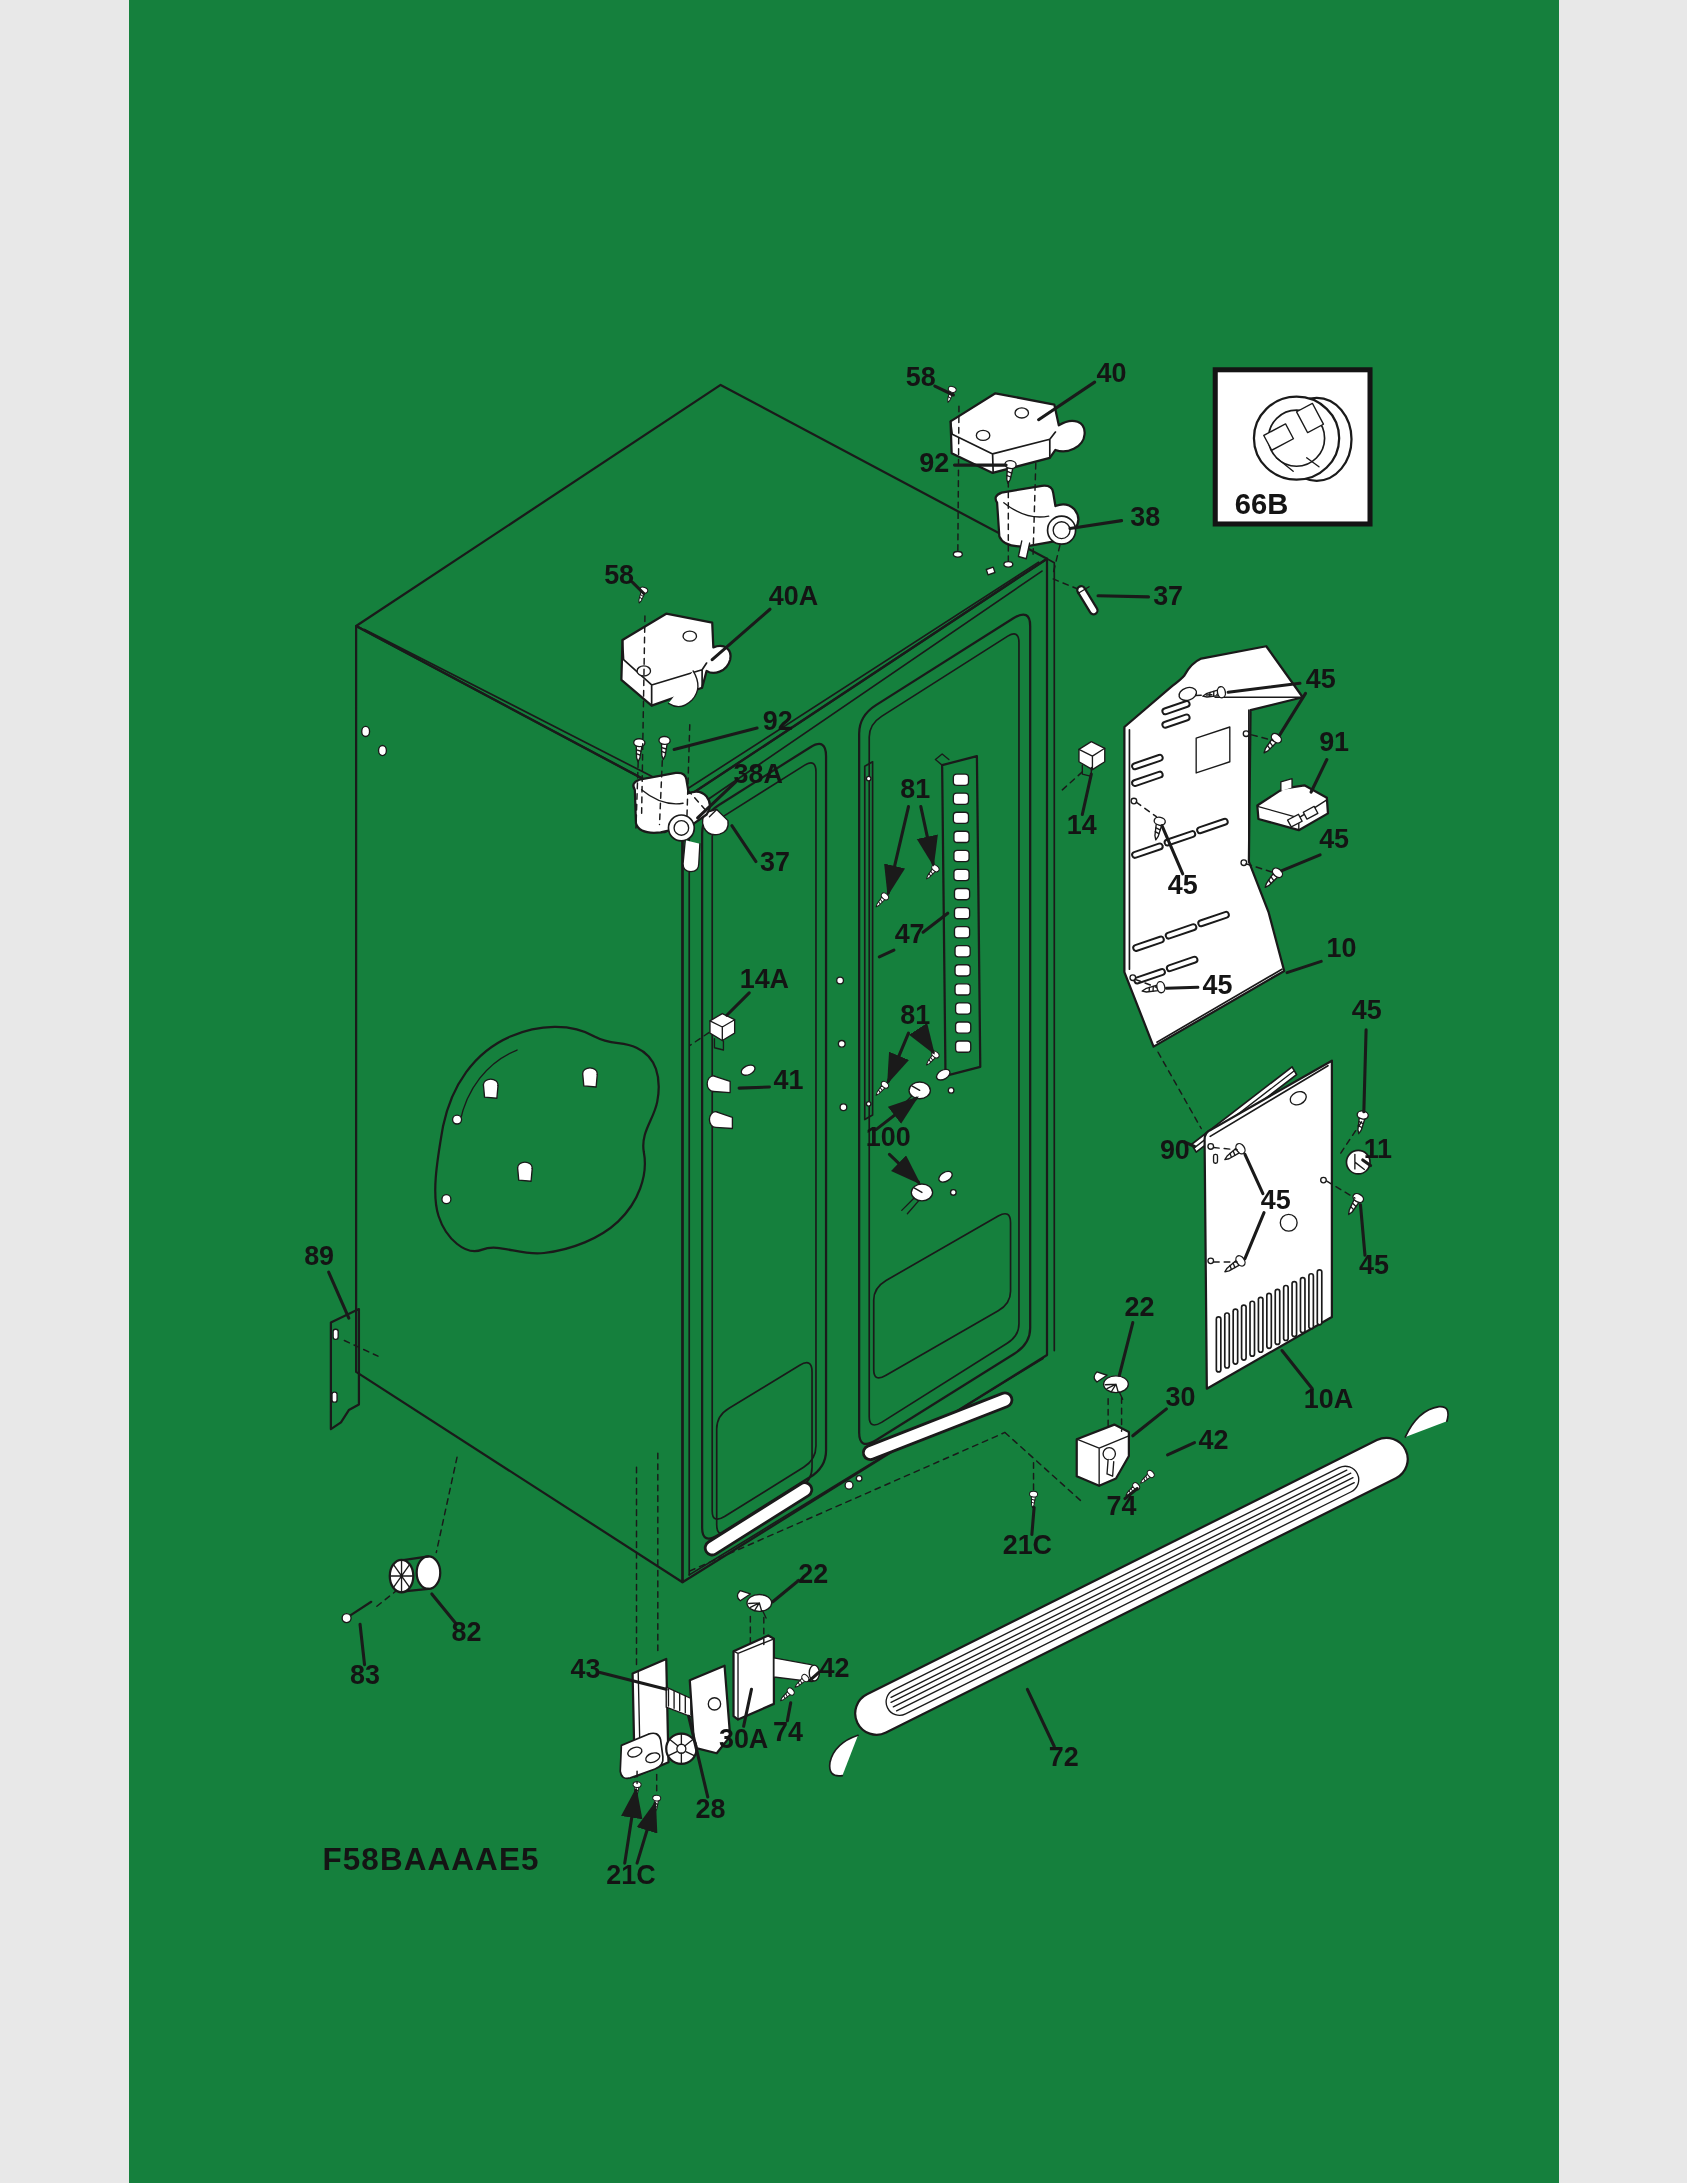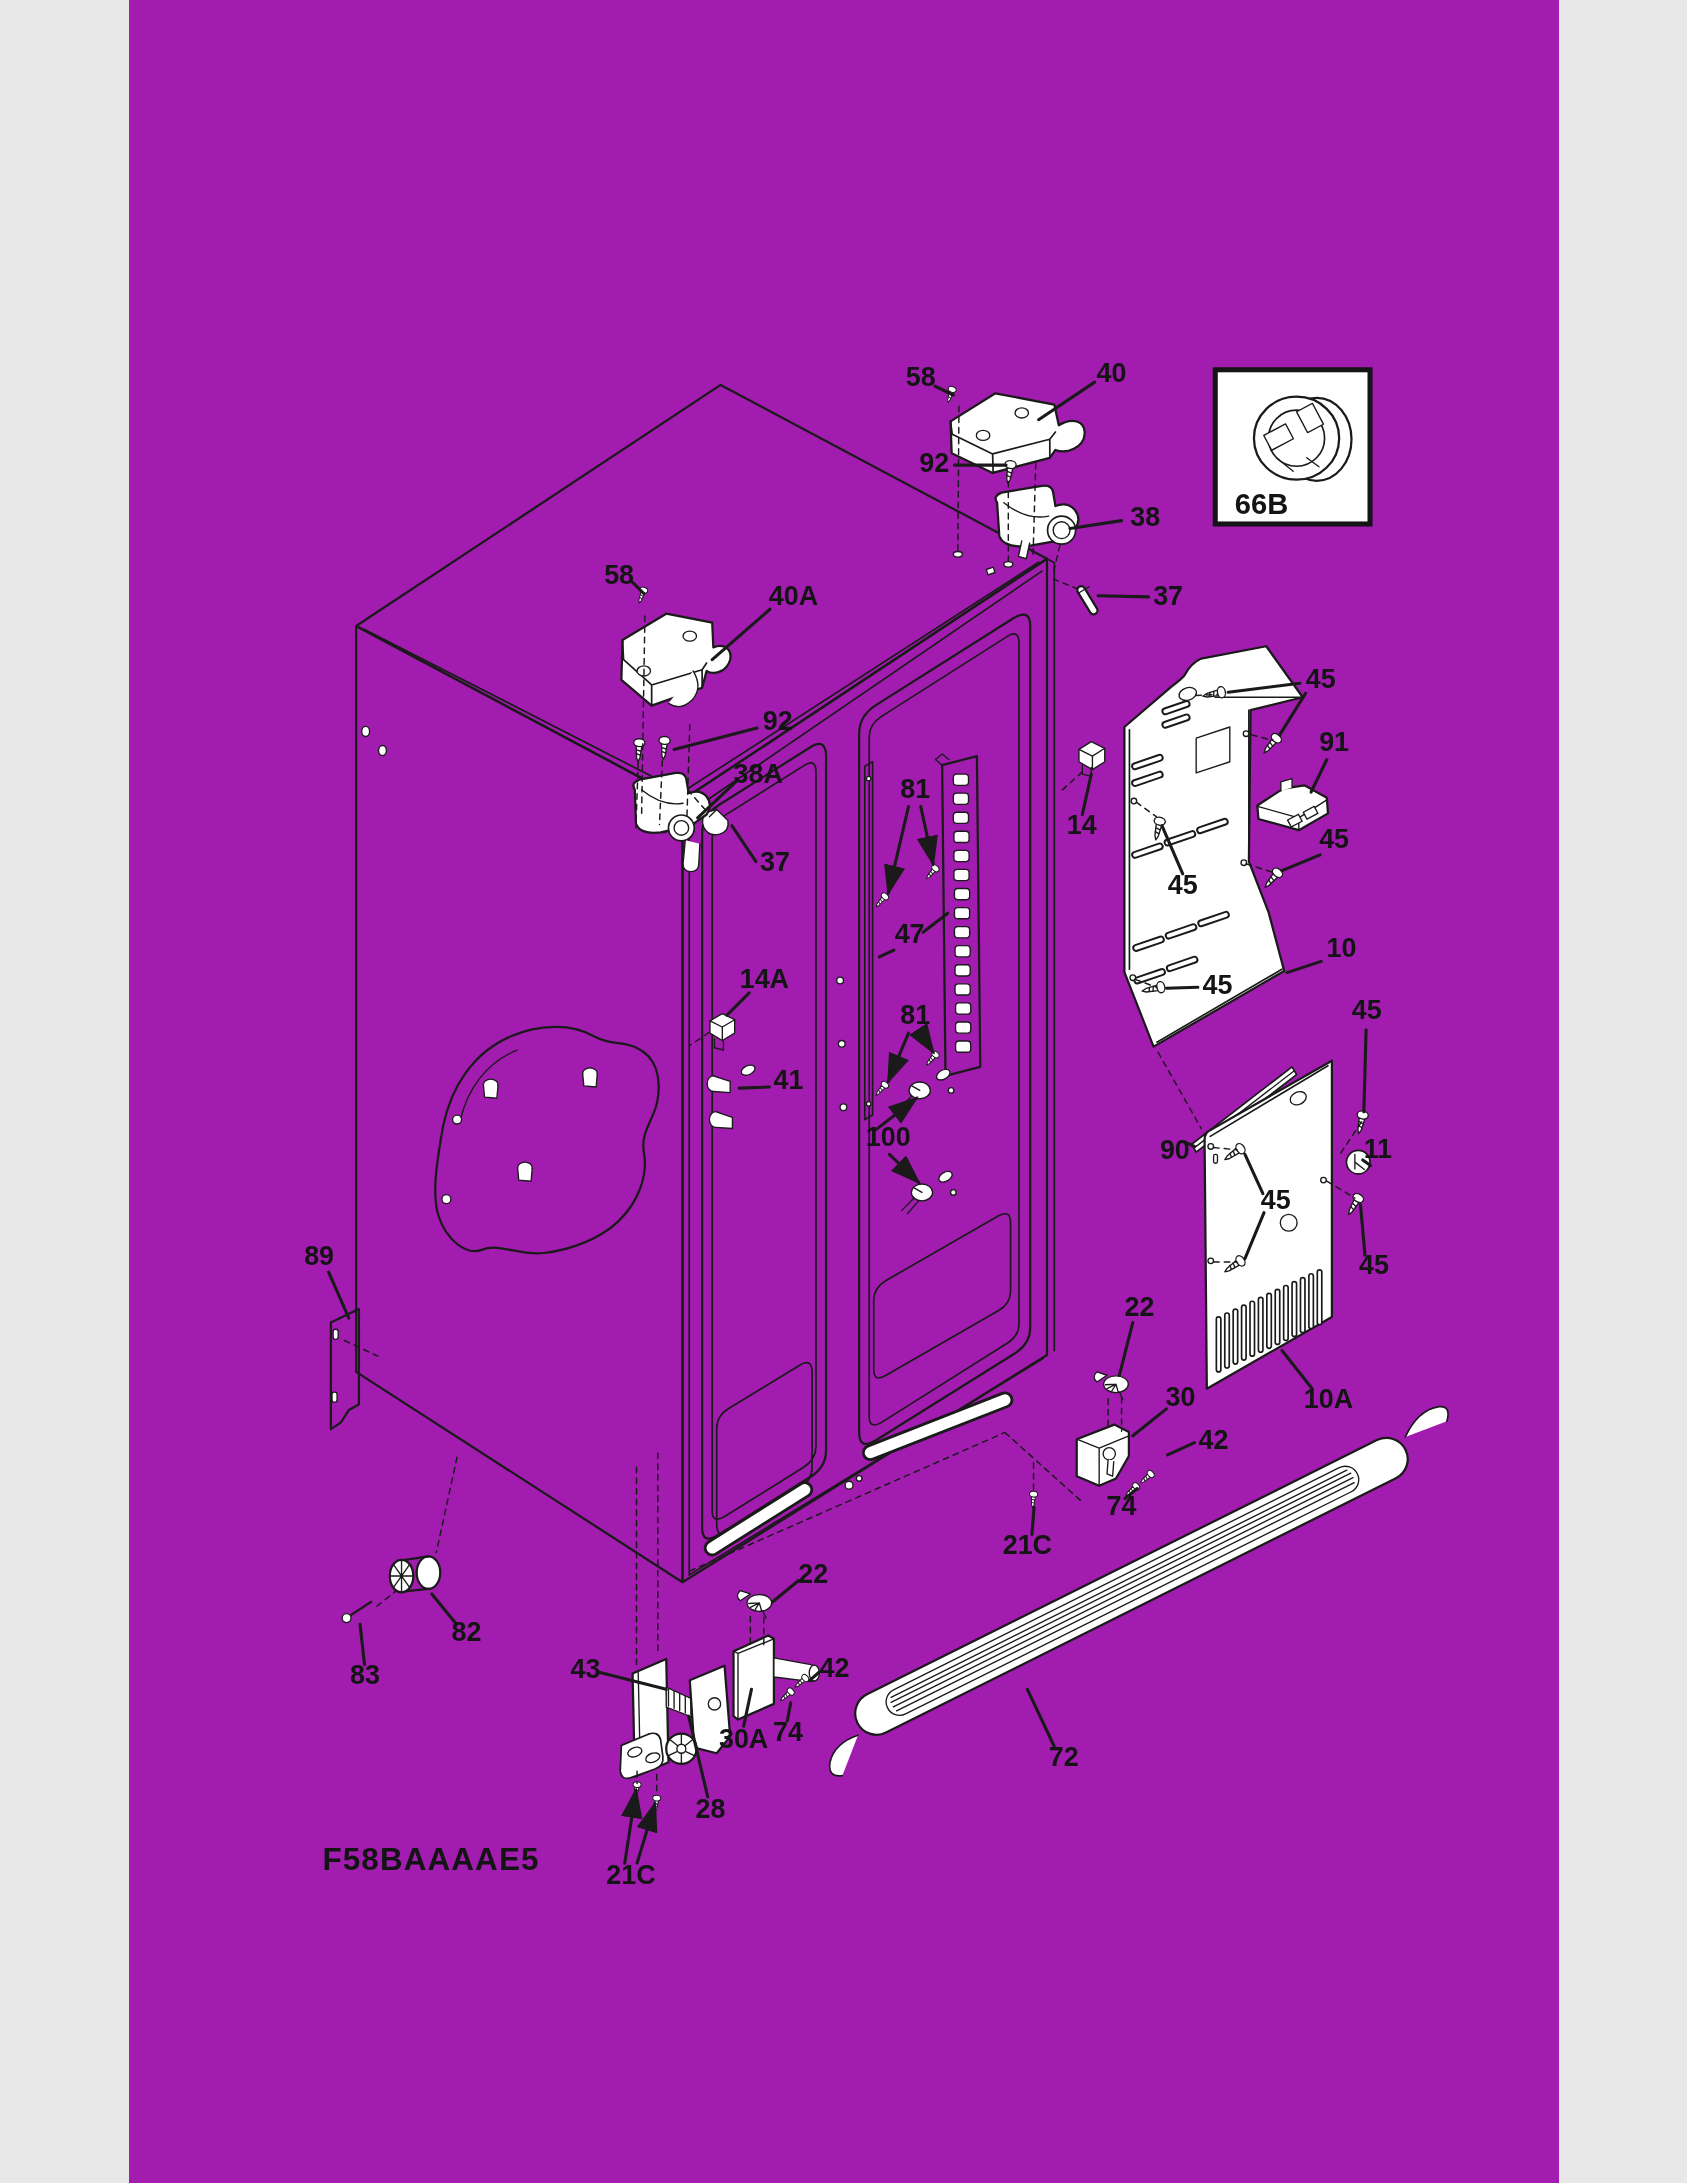--- a/index.html
+++ b/index.html
@@ -1,16 +1,16 @@
 <!DOCTYPE html>
 <html style="font-size:10.6px"><head>
 <meta charset="utf-8">
 <style>
   html,body{margin:0;padding:0;background:#e8e8e8;}
-  .page{position:relative;width:1398px;height:2183px;background:#a21caf;margin:0 auto;overflow:hidden;padding-left:32px;}
+  .page{position:relative;width:1398px;height:2183px;background:#15803d;margin:0 auto;overflow:hidden;padding-left:32px;}
   svg{position:absolute;left:0;top:0;width:100%;height:100%;}
   .ln{stroke:#1a1a1a;stroke-width:4;fill:none;stroke-linejoin:round;stroke-linecap:round;}
   .ln3{stroke:#1a1a1a;stroke-width:3;fill:none;stroke-linejoin:round;stroke-linecap:round;}
   .ln2{stroke:#1a1a1a;stroke-width:2.4;fill:none;stroke-linejoin:round;stroke-linecap:round;}
   .fw{fill:#ffffff;}
   .dash2{stroke:#1a1a1a;stroke-width:2.6;fill:none;stroke-dasharray:10 9;stroke-linecap:round;}
   .lead{stroke:#1a1a1a;stroke-width:5.5;fill:none;stroke-linecap:round;}
   .cap-b{stroke:#1a1a1a;stroke-linecap:round;fill:none;}
   .cap-w{stroke:#ffffff;stroke-linecap:round;fill:none;}
   .callout{font:700 48px "Liberation Sans",sans-serif;fill:#141414;text-anchor:middle;}

